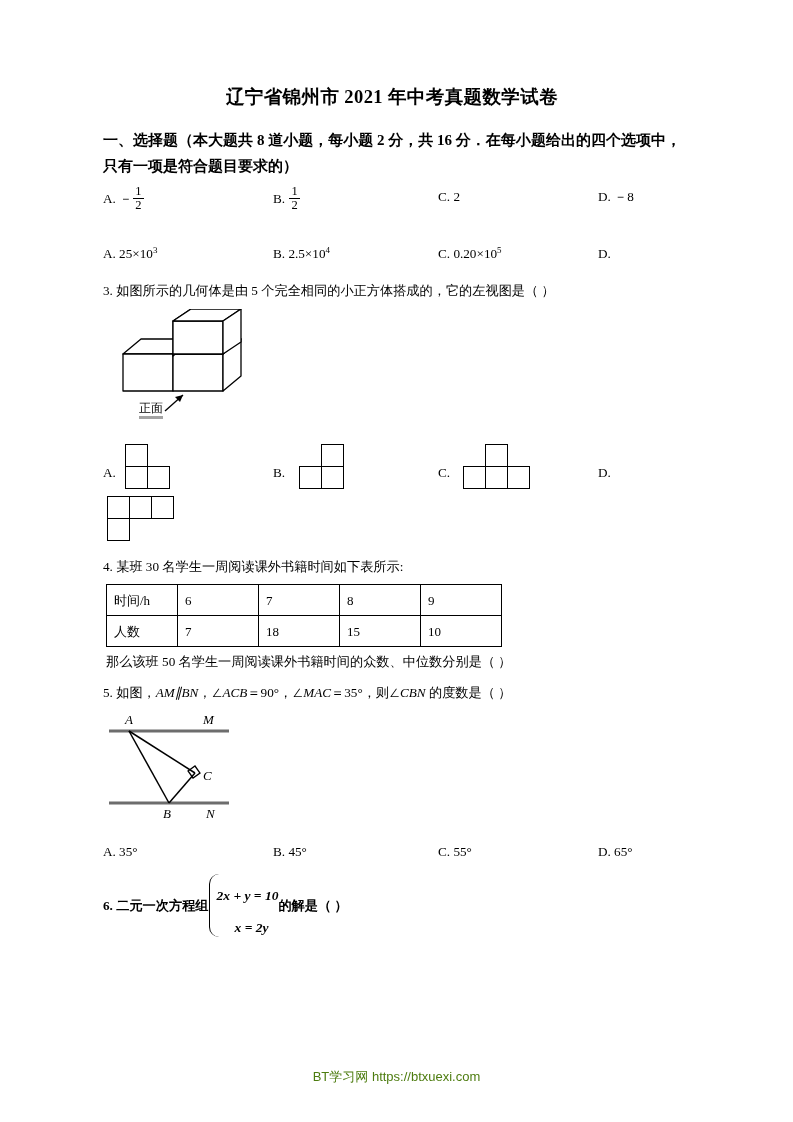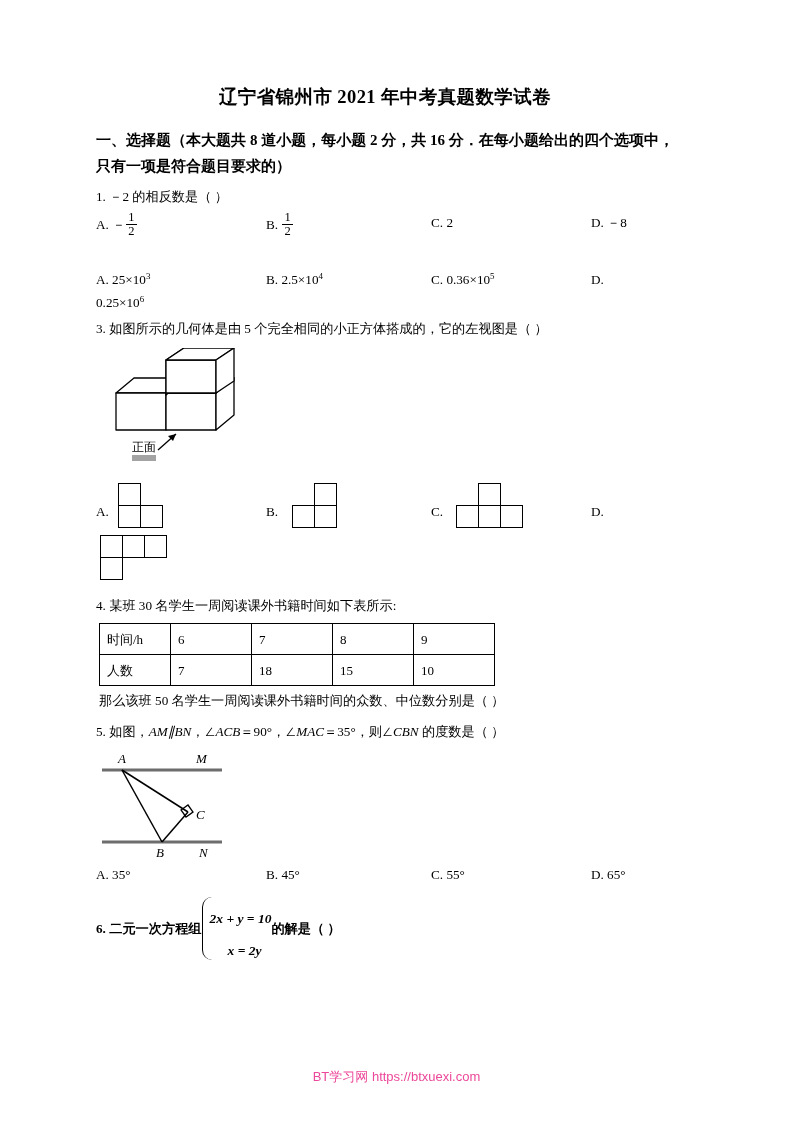--- a/index.html
+++ b/index.html
@@ -16,21 +16,21 @@
     overflow: hidden;
   }
   .page {
     position: absolute;
     left: 0; top: 0;
     width: 793px;
     height: 1122px;
   }
   .content {
     position: absolute;
-    left: 96px;
+    left: 103px;
     top: 85px;
     width: 578px;
   }
   .doc-title {
     text-align: center;
     font-size: 18.5px;
     font-weight: bold;
     font-family: "Liberation Serif", serif;
     letter-spacing: 0.4px;
     margin: 0 0 18px 0;
@@ -92,21 +92,21 @@
   
   .fig-cubes {
     position: relative;
     margin: 8px 0 4px 10px;
     width: 150px;
     height: 105px;
   }
   .fig-cubes svg { display: block; }
   .zhengmian {
     font-size: 12px;
-    border-bottom: 6px solid #a3a3a3;
+    border-bottom: 3px solid #a3a3a3;
     display: inline-block;
     line-height: 1.25;
   }
 
   
   .grid-row {
     position: relative;
     height: 50px;
     margin-top: 8px;
   }
@@ -172,66 +172,59 @@
   .eqline { display: block; white-space: nowrap; margin-top: 12px; }
   .eqline.indent { padding-left: 18px; }
 
   .footer {
     position: absolute;
     left: 0;
     top: 1068px;
     width: 793px;
     text-align: center;
     font-size: 13px;
-    color: #ec4899;
+    color: #4d7c0f;
     font-family: "Liberation Sans", sans-serif;
   }
 </style>
 </head>
 <body>
 
 <div class="page">
   <div class="content">
 
     <div class="doc-title">辽宁省锦州市 2021 年中考真题数学试卷</div>
 
     <div class="section-head">一、选择题（本大题共 8 道小题，每小题 2 分，共 16 分．在每小题给出的四个选项中，只有一项是符合题目要求的）</div>
 
     <div class="q">
-      <div class="q-stem">
-        <span>1.</span>
-        <span>－2 的相反数是（     ）</span>
-      </div>
       <div class="opts opts-row tall">
         <span class="opt opt-a">
           <span>A.</span>
           <span>－</span><span class="frac"><span class="num">1</span><span class="den">2</span></span>
         </span>
         <span class="opt opt-b">
           <span>B.</span>
           <span class="frac"><span class="num">1</span><span class="den">2</span></span>
         </span>
         <span class="opt opt-c">C. 2</span>
         <span class="opt opt-d">D. －8</span>
       </div>
     </div>
 
     <div class="q" style="margin-top:10px;">
       <div class="opts opts-row" style="margin-top:17px;">
         <span class="opt opt-a"><span>A. 25×10</span><sup>3</sup></span>
         <span class="opt opt-b"><span>B. 2.5×10</span><sup>4</sup></span>
-        <span class="opt opt-c"><span>C. 0.36×10</span><sup>5</sup></span>
+        <span class="opt opt-c"><span>C. 0.20×10</span><sup>5</sup></span>
         <span class="opt opt-d">D.</span>
       </div>
-      <div class="opts" style="margin-top:3px;">
-        <span>0.25×10</span><sup>6</sup>
-      </div>
-    </div>
-
-    <div class="q" style="margin-top:5px;">
+    </div>
+
+    <div class="q" style="margin-top:17px;">
       <div class="q-stem">
         <span>3.</span>
         <span>如图所示的几何体是由 5 个完全相同的小正方体搭成的，它的左视图是（     ）</span>
       </div>
 
       <div class="fig-cubes">
         <svg width="150" height="105" viewBox="0 0 150 105">
           <g fill="#ffffff" stroke="#000000" stroke-width="1.3" stroke-linejoin="round">
 
             <polygon points="10,45 28,30 78,30 60,45" fill="#ffffff"></polygon>
@@ -343,21 +336,21 @@
 
           <polygon points="81,62 88,57 93,64 86,69" fill="none" stroke="#000" stroke-width="1.3"></polygon>
         </svg>
         <span style="position:absolute;left:18px;top:0px;font-style:italic;font-size:13px;">A</span>
         <span style="position:absolute;left:96px;top:0px;font-style:italic;font-size:13px;">M</span>
         <span style="position:absolute;left:96px;top:56px;font-style:italic;font-size:13px;">C</span>
         <span style="position:absolute;left:56px;top:94px;font-style:italic;font-size:13px;">B</span>
         <span style="position:absolute;left:99px;top:94px;font-style:italic;font-size:13px;">N</span>
       </div>
 
-      <div class="opts opts-row" style="margin-top:4px;">
+      <div class="opts opts-row" style="margin-top:20px;">
         <span class="opt opt-a">A. 35°</span>
         <span class="opt opt-b">B. 45°</span>
         <span class="opt opt-c">C. 55°</span>
         <span class="opt opt-d">D. 65°</span>
       </div>
     </div>
 
     <div class="q" style="margin-top:14px;font-weight:bold;">
       <div class="q-stem" style="line-height:1.2;">
         <span>6.</span>

